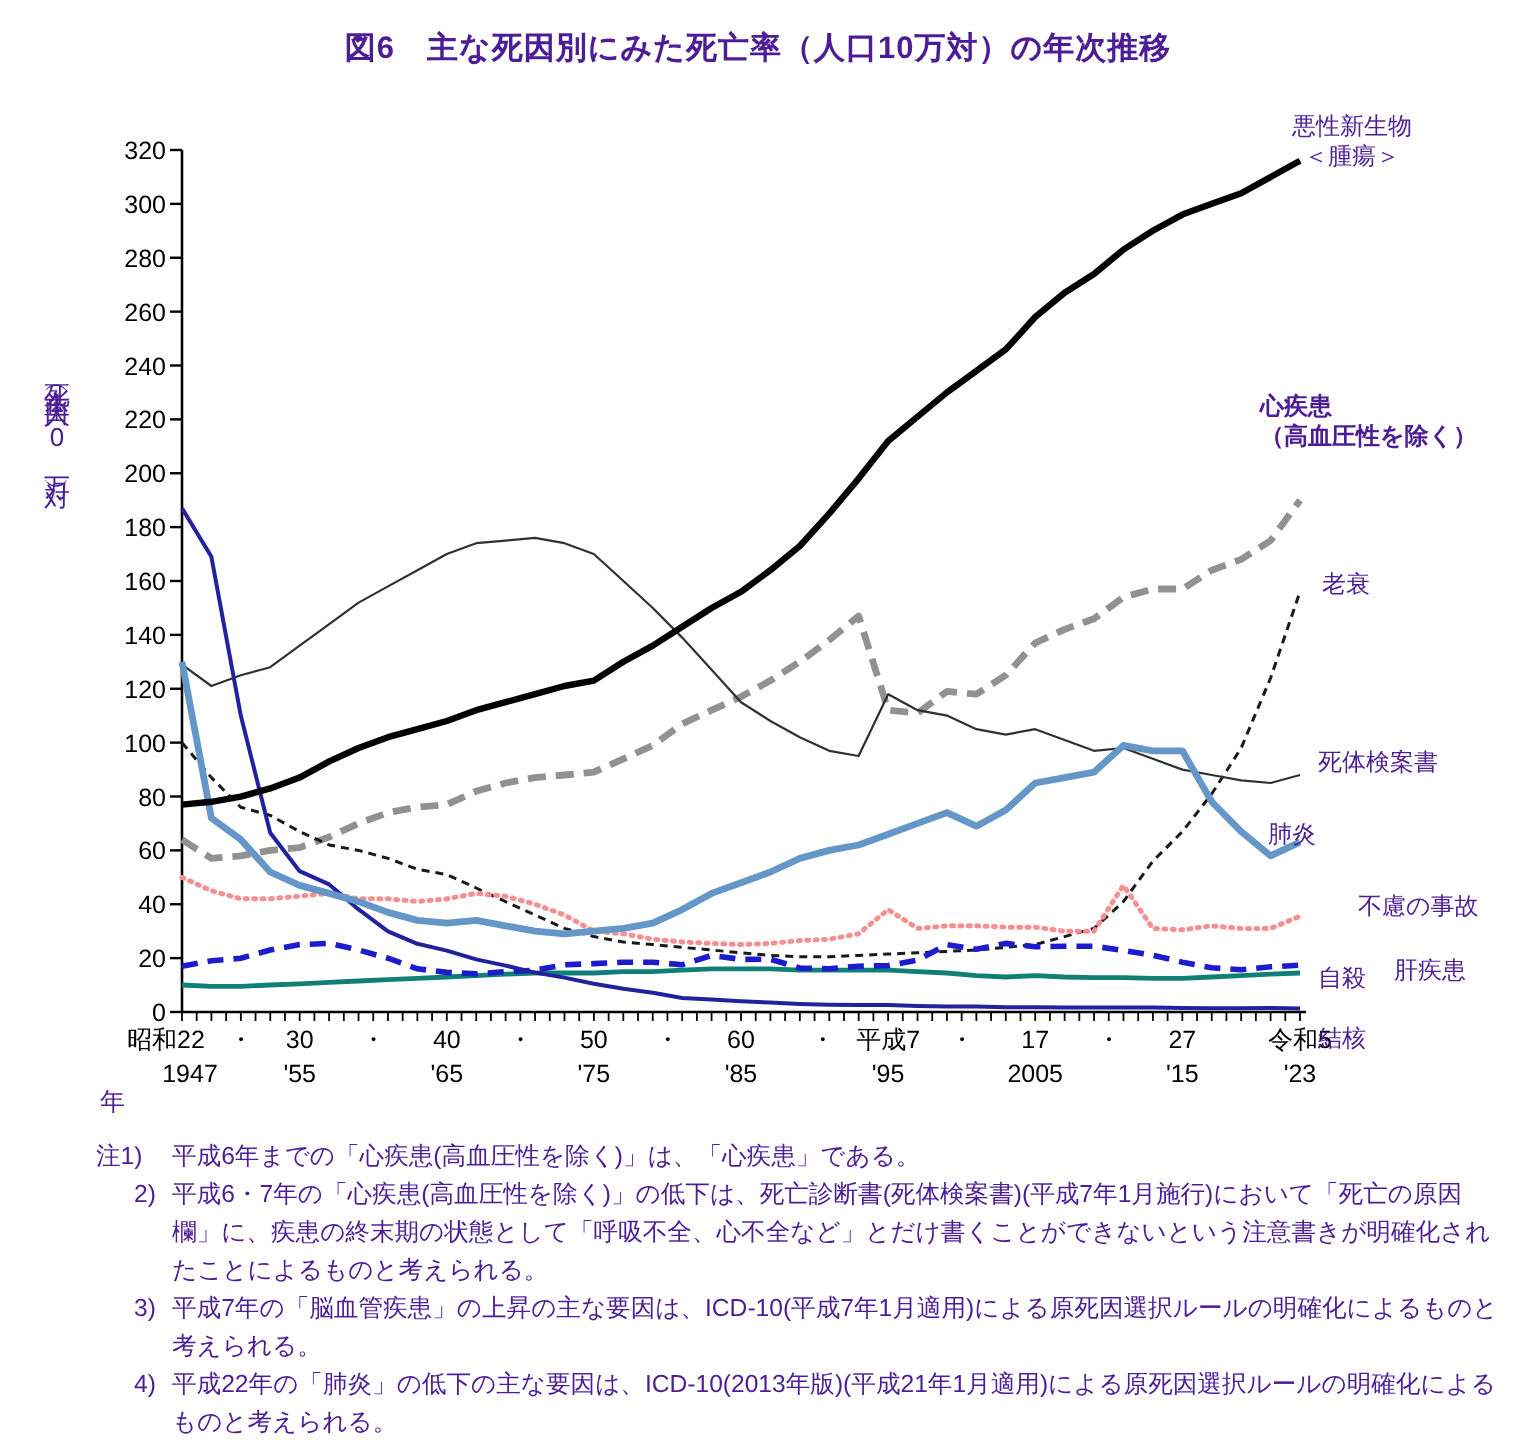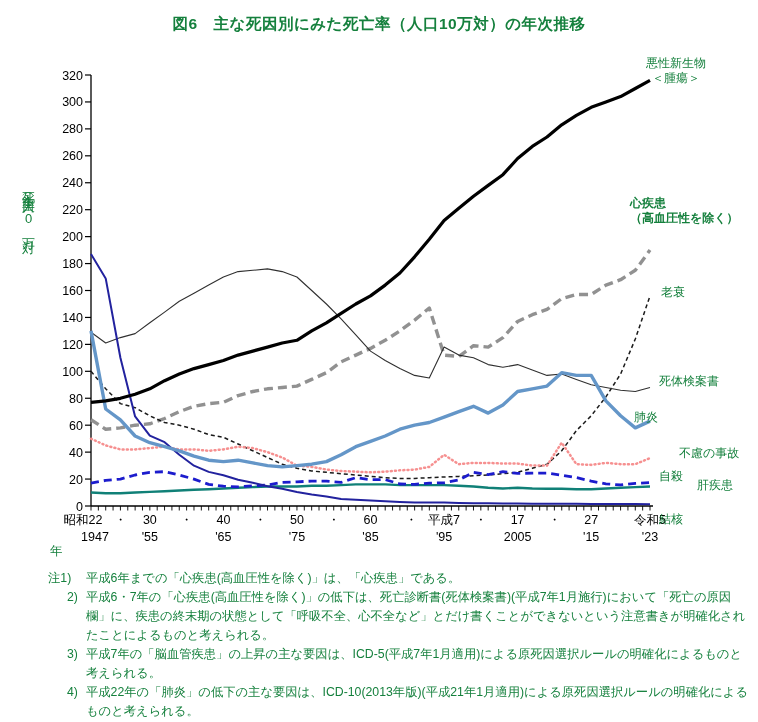--- a/index.html
+++ b/index.html
@@ -1,17 +1,17 @@
 <!DOCTYPE html>
 <html><head>
 <meta charset="utf-8">
 <style>
   html,body{margin:0;padding:0;background:#fff;}
   .page{position:relative;width:758px;height:722px;background:#fff;overflow:hidden;
-        font-family:"Liberation Sans","DejaVu Sans",sans-serif;color:#15803d;}
+        font-family:"Liberation Sans","DejaVu Sans",sans-serif;color:#4c1d95;}
   .fig-title{position:absolute;top:14px;left:0;width:758px;text-align:center;
              font-size:15.5px;font-weight:bold;letter-spacing:.5px;}
   #chart-svg{position:absolute;top:0;left:0;}
   .y-unit{position:absolute;left:22px;top:182px;height:190px;font-size:13px;
           writing-mode:vertical-rl;text-orientation:upright;letter-spacing:2px;line-height:1;}
   .x-unit{position:absolute;left:50px;top:543px;font-size:12.5px;}
   .series-label{position:absolute;font-size:12px;line-height:15px;white-space:nowrap;}
   .series-label.center{transform:translateX(-50%);text-align:center;margin-top:16px;}
   .notes{position:absolute;left:8px;top:569px;width:744px;font-size:12.3px;line-height:19px;}
   .note{display:flex;margin-left:40px;}
@@ -185,21 +185,21 @@
       </div>
       <div class="series-label" style="left: 661px; top: 285px;">
         <div>老衰</div>
       </div>
       <div class="series-label" style="left: 659px; top: 374px;">
         <div>死体検案書</div>
       </div>
       <div class="series-label" style="left: 697px; top: 478px;">
         <div>肝疾患</div>
       </div>
-      <div class="series-label" style="left: 659px; top: 469px;">
+      <div class="series-label" style="left: 659px; top: 482px;">
         <div>自殺</div>
       </div>
       <div class="series-label" style="left: 659px; top: 446px; margin-left: 20px;">
         <div>不慮の事故</div>
       </div>
       <div class="series-label" style="left: 659px; top: 512px;">
         <div>結核</div>
       </div>
       <div class="series-label" style="left: 634px; top: 410px;">
         <div>肺炎</div>
@@ -214,20 +214,20 @@
     <div class="note">
       <span class="p">注1)</span>
       <span class="t">平成6年までの「心疾患(高血圧性を除く)」は、「心疾患」である。</span>
     </div>
     <div class="note sub">
       <span class="p">2)</span>
       <span class="t">平成6・7年の「心疾患(高血圧性を除く)」の低下は、死亡診断書(死体検案書)(平成7年1月施行)において「死亡の原因欄」に、疾患の終末期の状態として「呼吸不全、心不全など」とだけ書くことができないという注意書きが明確化されたことによるものと考えられる。</span>
     </div>
     <div class="note sub">
       <span class="p">3)</span>
-      <span class="t">平成7年の「脳血管疾患」の上昇の主な要因は、ICD-5(平成7年1月適用)による原死因選択ルールの明確化によるものと考えられる。</span>
+      <span class="t">平成7年の「脳血管疾患」の上昇の主な要因は、ICD-10(平成7年1月適用)による原死因選択ルールの明確化によるものと考えられる。</span>
     </div>
     <div class="note sub">
       <span class="p">4)</span>
       <span class="t">平成22年の「肺炎」の低下の主な要因は、ICD-10(2013年版)(平成21年1月適用)による原死因選択ルールの明確化によるものと考えられる。</span>
     </div>
   </div>
 </div>
 
 </body></html>

